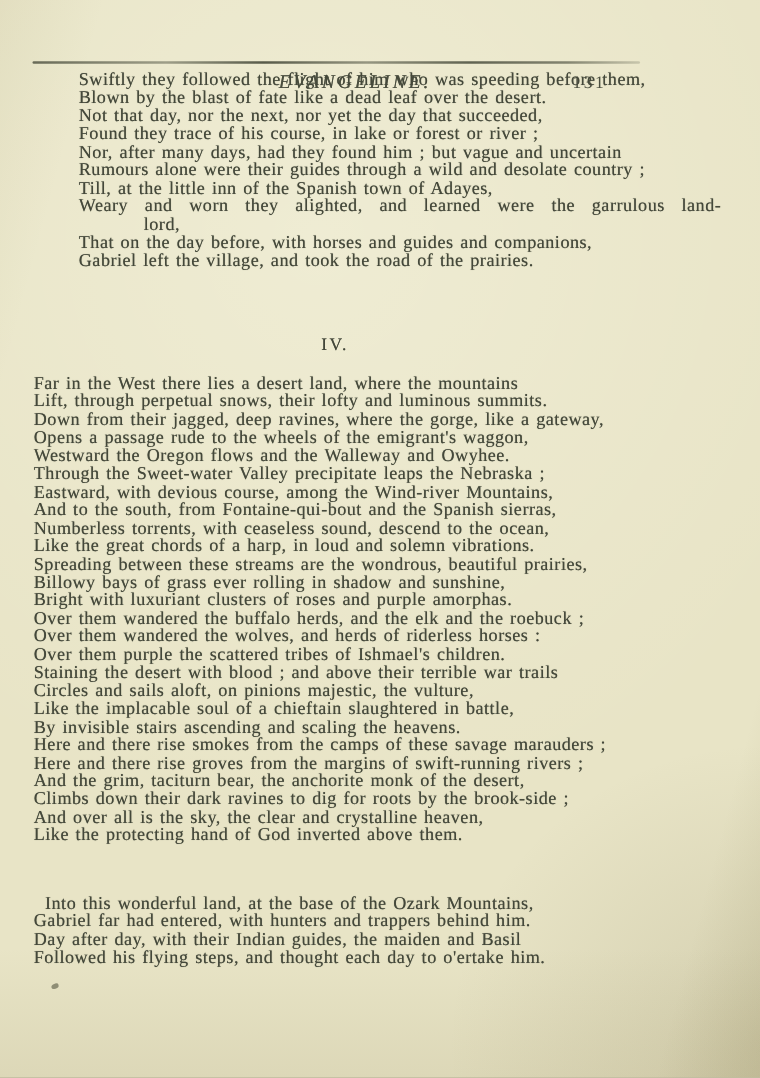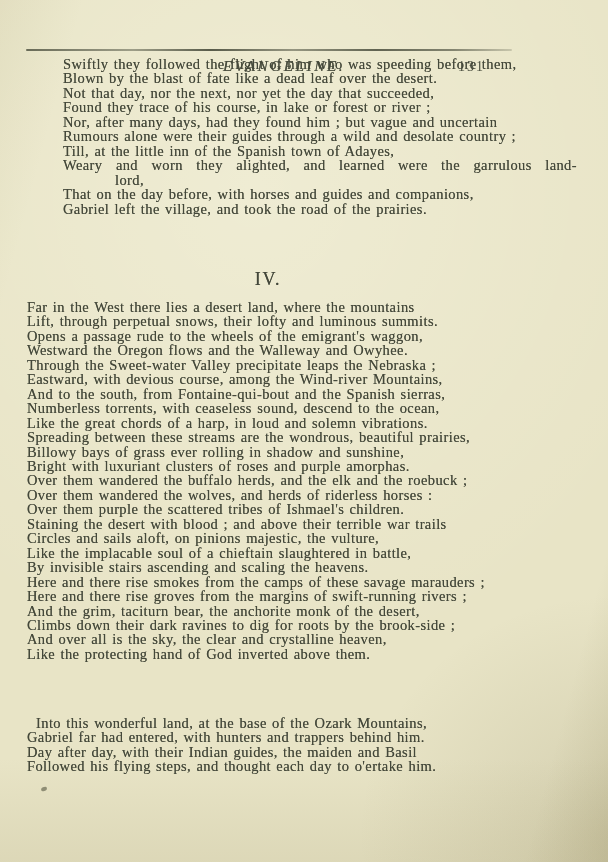--- a/index.html
+++ b/index.html
@@ -39,21 +39,21 @@
       rgba(62,66,50,0.85) 38%, rgba(62,66,50,0.5) 55%,
       rgba(62,66,50,0.8) 72%, rgba(62,66,50,0.6) 88%,
       rgba(62,66,50,0.2));
     border-radius:1px;
   }
   .stanza { position:absolute; left:27px; }
   .stanza-1 { top:57px;margin-left:36px; }
   .section-heading {
     position:absolute; top:269px; left:27px; width:482px;
     text-align:center;
-    font-size:18px; letter-spacing:1.8px;
+    font-size:14px; letter-spacing:1.8px;
     color:#43473a;
     text-shadow:0 0 0.5px rgba(67,71,58,0.8);
   }
   .stanza-2 { top:300px; }
   .stanza-3 { top:716px; }
   .line {
     font-size:14.5px;
     line-height:14.45px;
     letter-spacing:0.4px;
     word-spacing:1.3px;
@@ -100,20 +100,21 @@
     <div class="line turnover">lord,</div>
     <div class="line">That on the day before, with horses and guides and companions,</div>
     <div class="line">Gabriel left the village, and took the road of the prairies.</div>
   </div>
 
   <div class="section-heading">IV.</div>
 
   <div class="stanza stanza-2">
     <div class="line">Far in the West there lies a desert land, where the mountains</div>
     <div class="line">Lift, through perpetual snows, their lofty and luminous summits.</div>
+    <div class="line">Down from their jagged, deep ravines, where the gorge, like a gateway,</div>
     <div class="line">Opens a passage rude to the wheels of the emigrant's waggon,</div>
     <div class="line">Westward the Oregon flows and the Walleway and Owyhee.</div>
     <div class="line">Through the Sweet-water Valley precipitate leaps the Nebraska ;</div>
     <div class="line">Eastward, with devious course, among the Wind-river Mountains,</div>
     <div class="line">And to the south, from Fontaine-qui-bout and the Spanish sierras,</div>
     <div class="line">Numberless torrents, with ceaseless sound, descend to the ocean,</div>
     <div class="line">Like the great chords of a harp, in loud and solemn vibrations.</div>
     <div class="line">Spreading between these streams are the wondrous, beautiful prairies,</div>
     <div class="line">Billowy bays of grass ever rolling in shadow and sunshine,</div>
     <div class="line">Bright with luxuriant clusters of roses and purple amorphas.</div>

